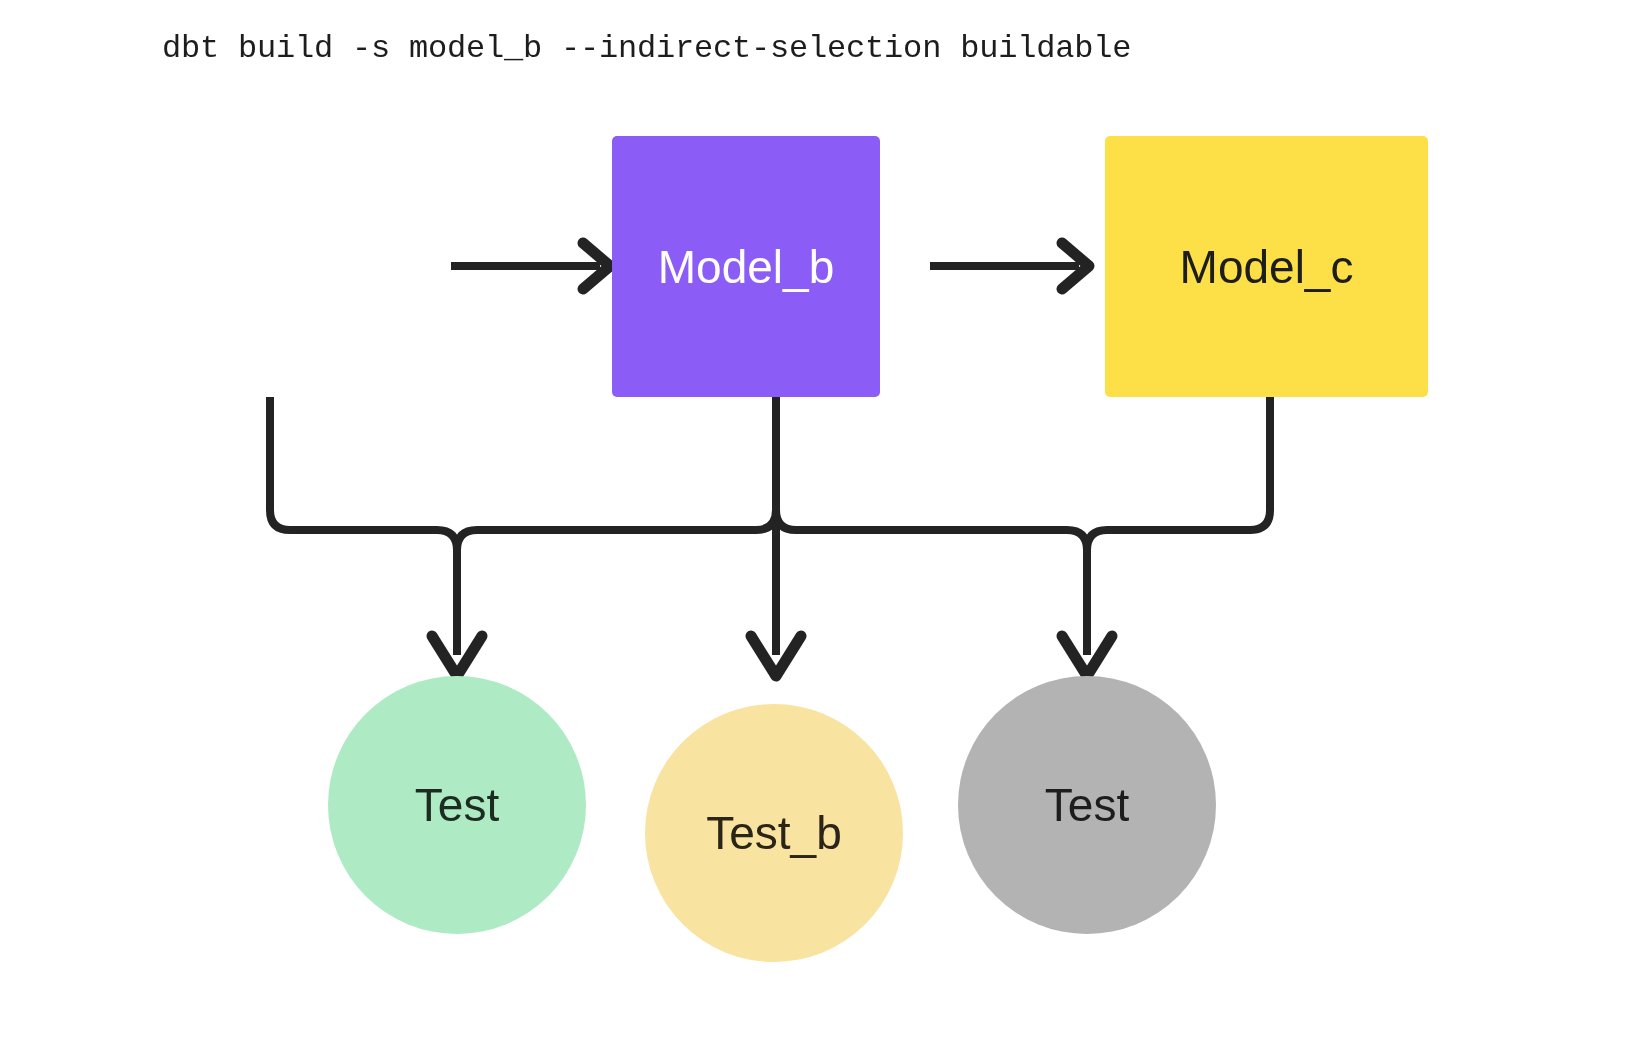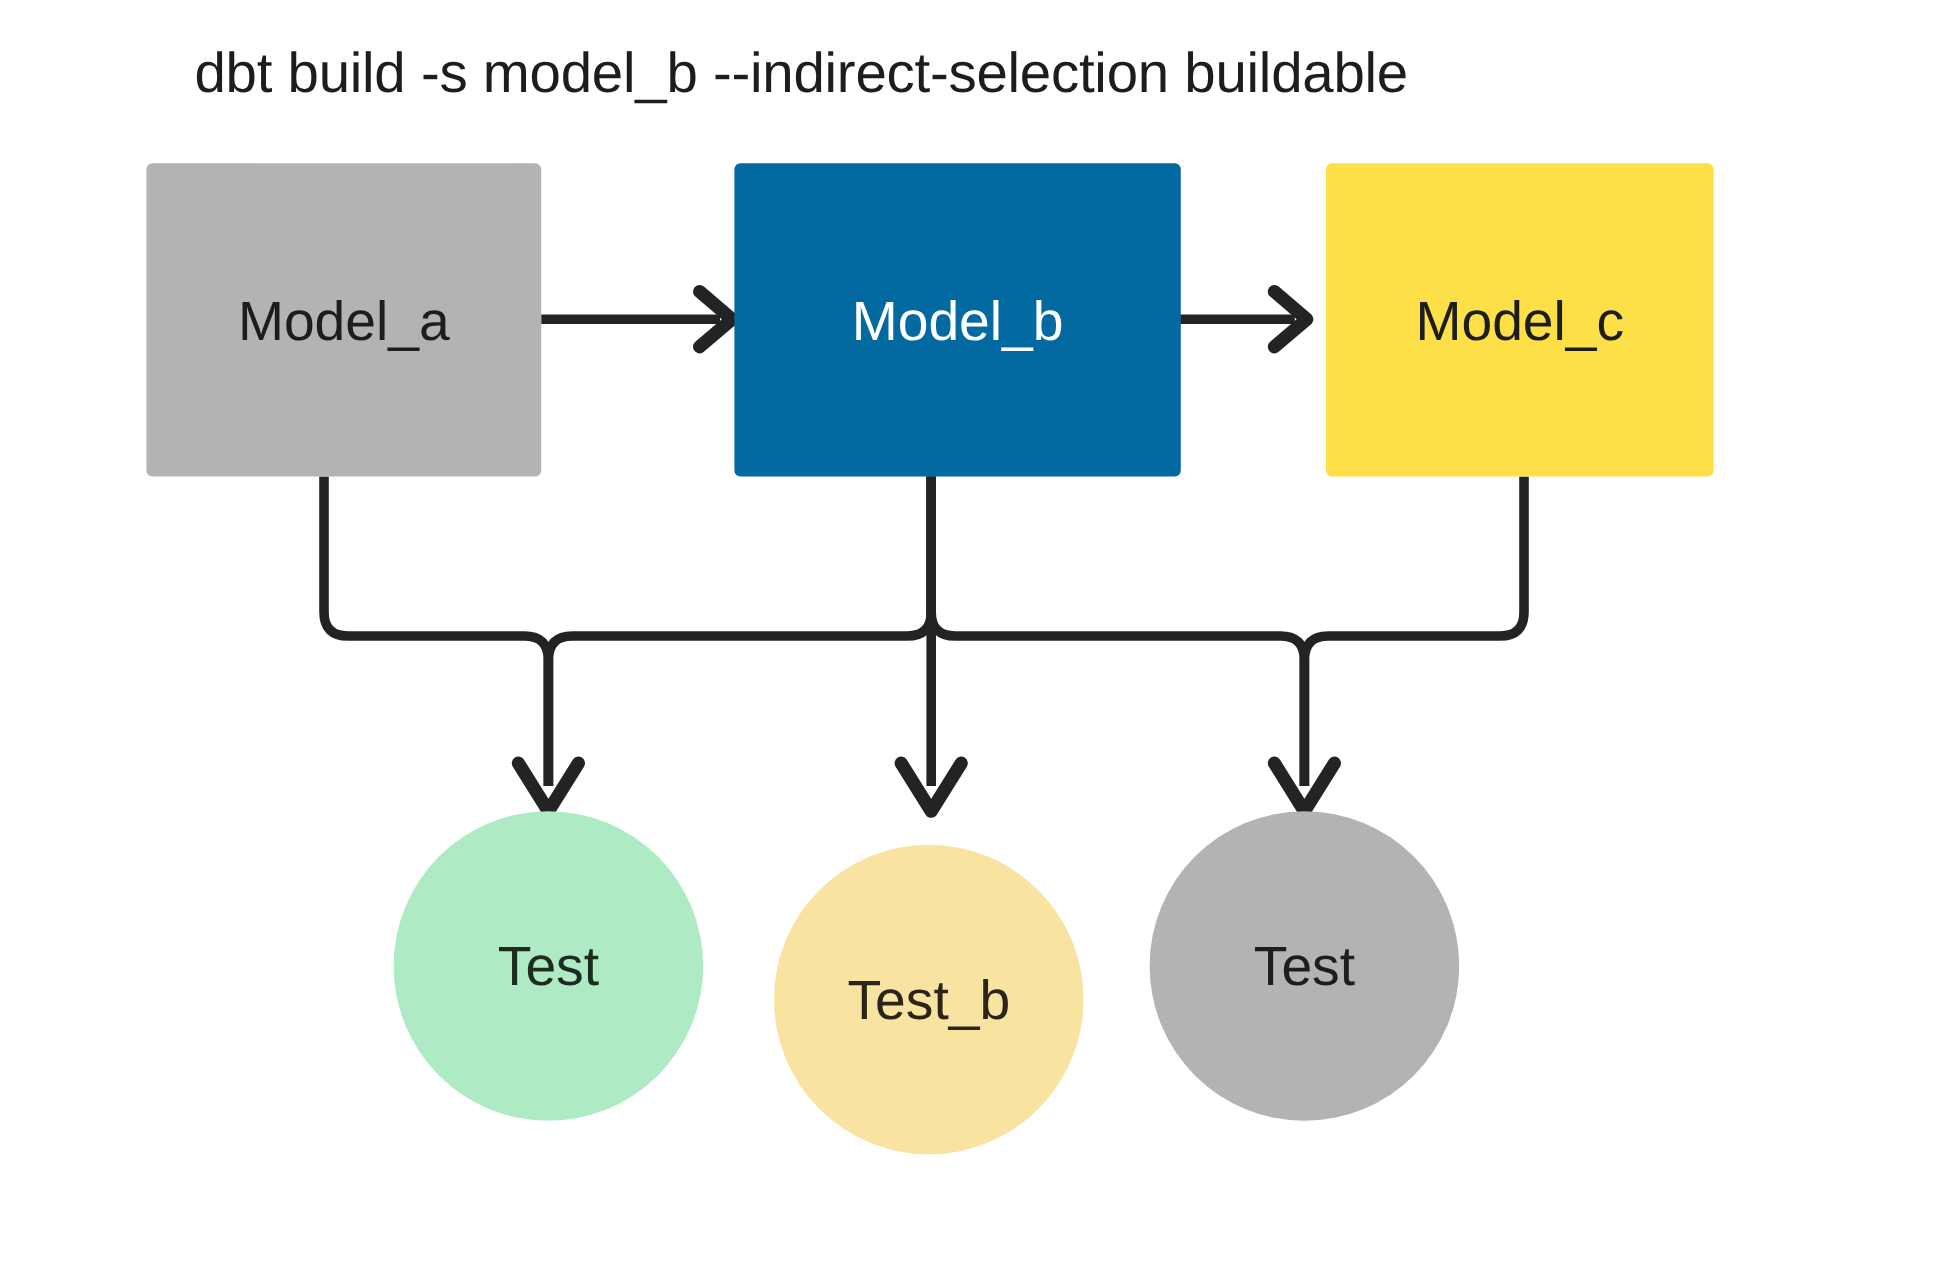--- a/index.html
+++ b/index.html
@@ -23,26 +23,27 @@
     position: absolute;
     left: 0;
     top: 0;
     width: 1630px;
     height: 1060px;
     pointer-events: none;
   }
   .title {
     position: absolute;
     left: 162px;
-    top: 32px;
-    font-size: 47px;
+    top: 20px;
+    font-size: 32px;
     line-height: 58px;
     color: #1d1d1d;
     white-space: nowrap;
     letter-spacing: -0.2px;
+    font-family: Liberation Mono, monospace;
   }
   .node-box {
     position: absolute;
     display: flex;
     align-items: center;
     justify-content: center;
     border-radius: 5px;
     font-size: 46px;
     line-height: 54px;
     text-align: center;
@@ -108,25 +109,22 @@
         <path d="M 1270 397 L 1270 510 Q 1270 530 1250 530 L 1107 530 Q 1087 530 1087 550 L 1087 655"></path>
       </g>
 
       <g>
         <path d="M 1062 636 L 1087 676 L 1112 636" stroke-linecap="round" stroke-width="11"></path>
       </g>
 
     </g>
   </svg>
 
-  <div class="node-box" id="node-model_a" style="left: 122px; top: 136px; width: 329px; height: 261px; background: rgb(179, 179, 179); color: rgb(29, 29, 29);">
-    <span>Model_a</span>
-  </div>
 
-  <div class="node-box" id="node-model_b" style="left: 612px; top: 136px; width: 372px; height: 261px; background: #0369a1; color: rgb(255, 255, 255);">
+  <div class="node-box" id="node-model_b" style="left: 612px; top: 136px; width: 268px; height: 261px; background: #8b5cf6; color: rgb(255, 255, 255);">
     <span>Model_b</span>
   </div>
 
   <div class="node-box" id="node-model_c" style="left: 1105px; top: 136px; width: 323px; height: 261px; background: #fde047; color: rgb(29, 29, 29);">
     <span>Model_c</span>
   </div>
 
   <div class="node-circle" id="node-test_ab" style="left: 328px; top: 676px; width: 258px; height: 258px; background: rgb(174, 235, 196); color: rgb(29, 43, 32);">
     <span class="ln">Test</span>
   </div>

